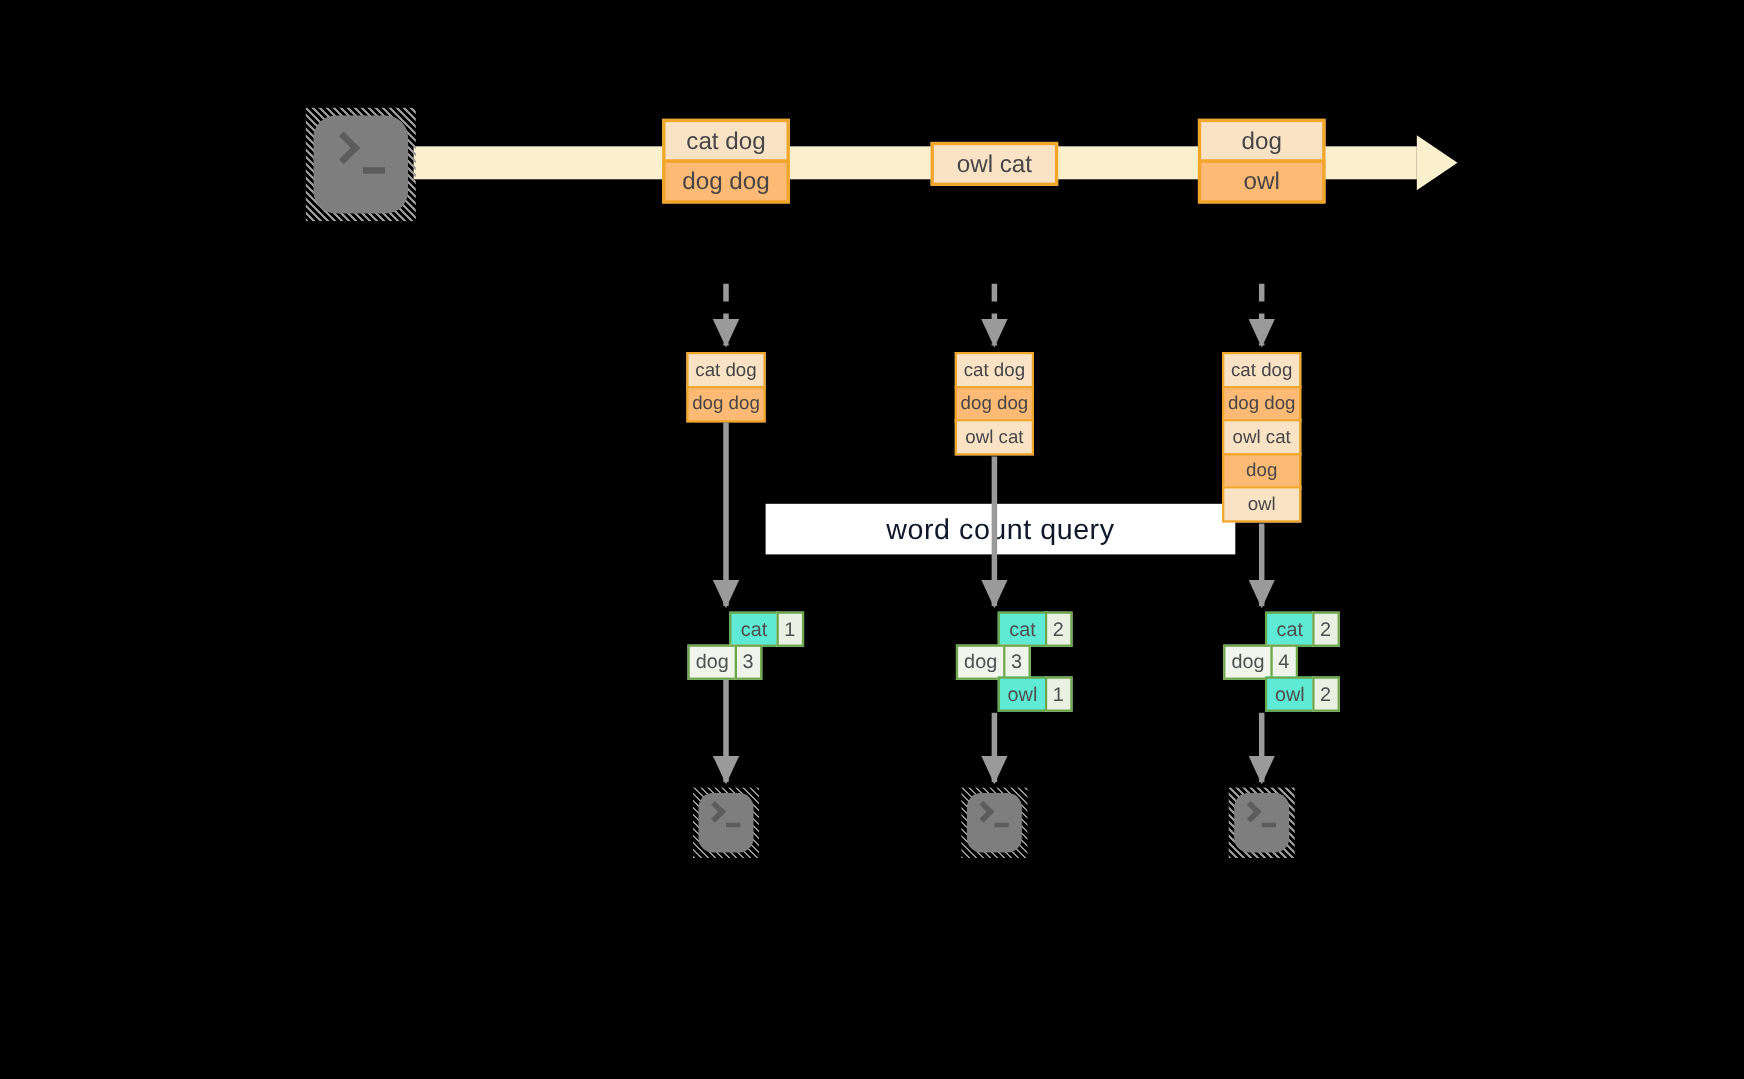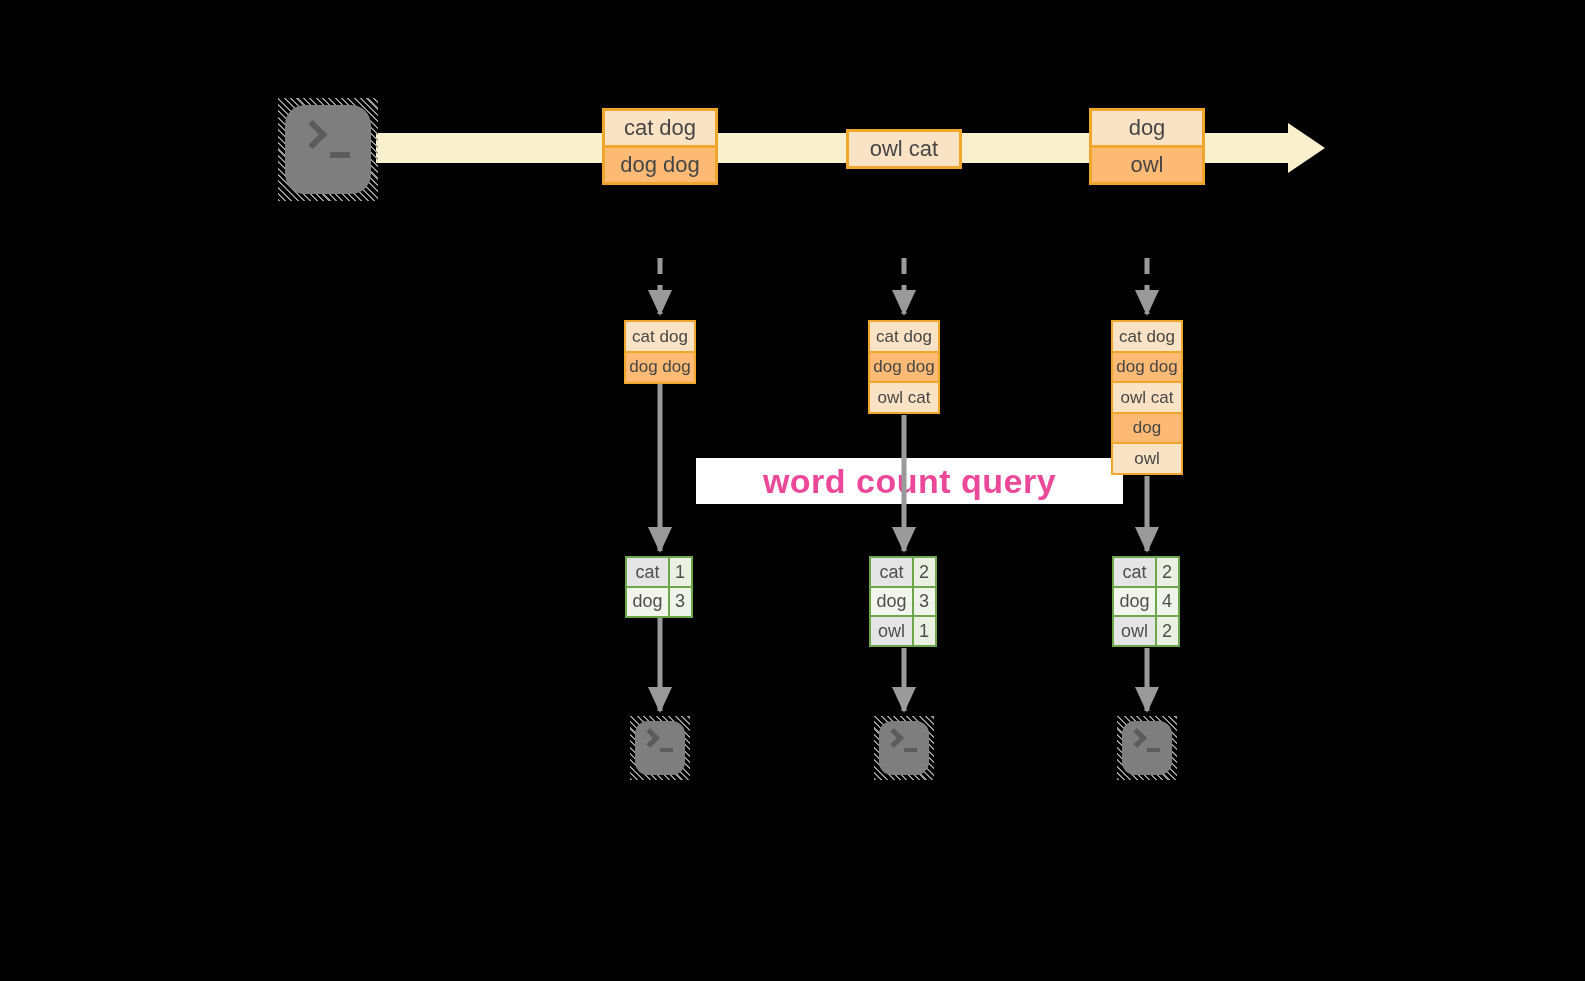--- a/index.html
+++ b/index.html
@@ -21,30 +21,30 @@
   .light{background:#fdba74;}
   
   .stack{position:absolute;z-index:2;width:72px;}
   .scell{box-sizing:border-box;border:2.5px solid #F0A62B;width:100%;height:33px;
     display:flex;align-items:center;justify-content:center;
     font-size:17px;color:#464646;}
   .scell + .scell{margin-top:-2.5px;}
   
   .query-band{position:absolute;left:696px;top:458px;width:427px;height:46px;background:#FFFFFF;z-index:1;
     display:flex;align-items:center;justify-content:center;
-    font-size:34px;color:#ec4899;letter-spacing:0.5px;font-weight:bold;}
+    font-size:26px;color:#0f172a;letter-spacing:0.5px;}
   
   .gtable{position:absolute;z-index:2;}
   .grow{display:flex;}
   .grow + .grow{margin-top:-2.5px;}
   .gword,.gcount{box-sizing:border-box;border:2.5px solid #6CA74B;height:32px;
     display:flex;align-items:center;justify-content:center;font-size:18px;color:#4F4F4F;}
   .gword{width:45px;}
   .gcount{width:25px;margin-left:-2.5px;}
-  .gw-d{background:#e5e5e5;}
+  .gw-d{background:#5eead4;margin-left:38px;}
   .gw-l{background:#F1F5EC;}
   .gc-d{background:#EAF1E3;}
   .gc-l{background:#EFF4EA;}
   
   .terminal{position:absolute;z-index:2;
     background:repeating-linear-gradient(45deg,#9a9a9a 0 1.5px,transparent 1.5px 4.5px);}
   .terminal .inner{position:absolute;background:#7E7E7E;}
   .terminal .chev{position:absolute;width:0;height:0;border-top:5px solid #5C5C5C;border-right:5px solid #5C5C5C;transform:rotate(45deg);}
   .terminal .bar{position:absolute;background:#5C5C5C;}
   

